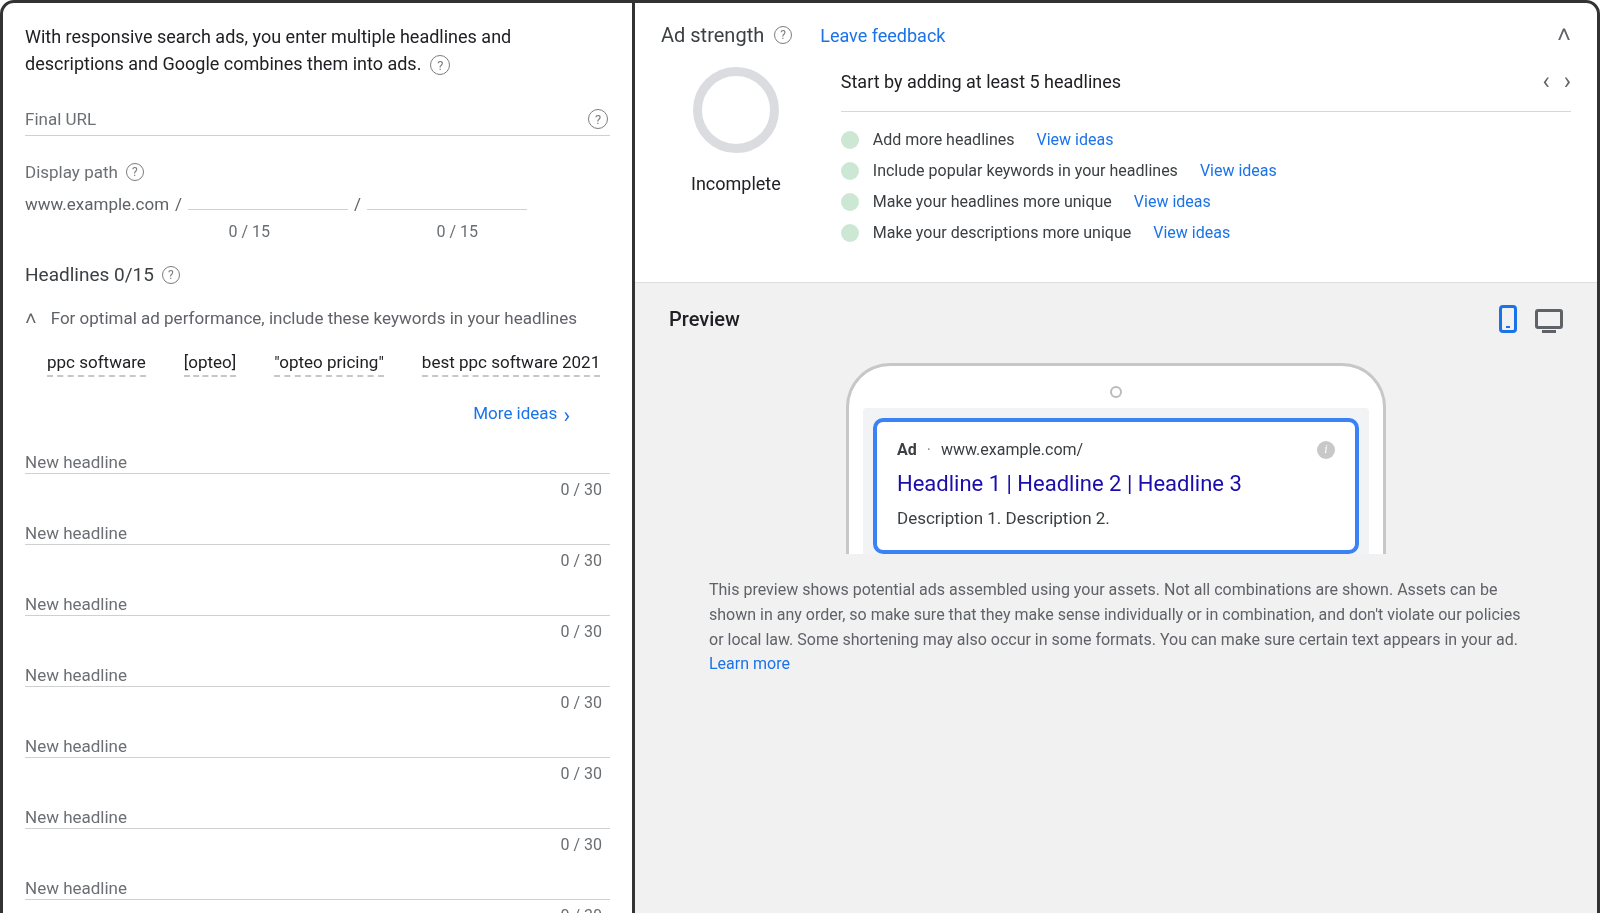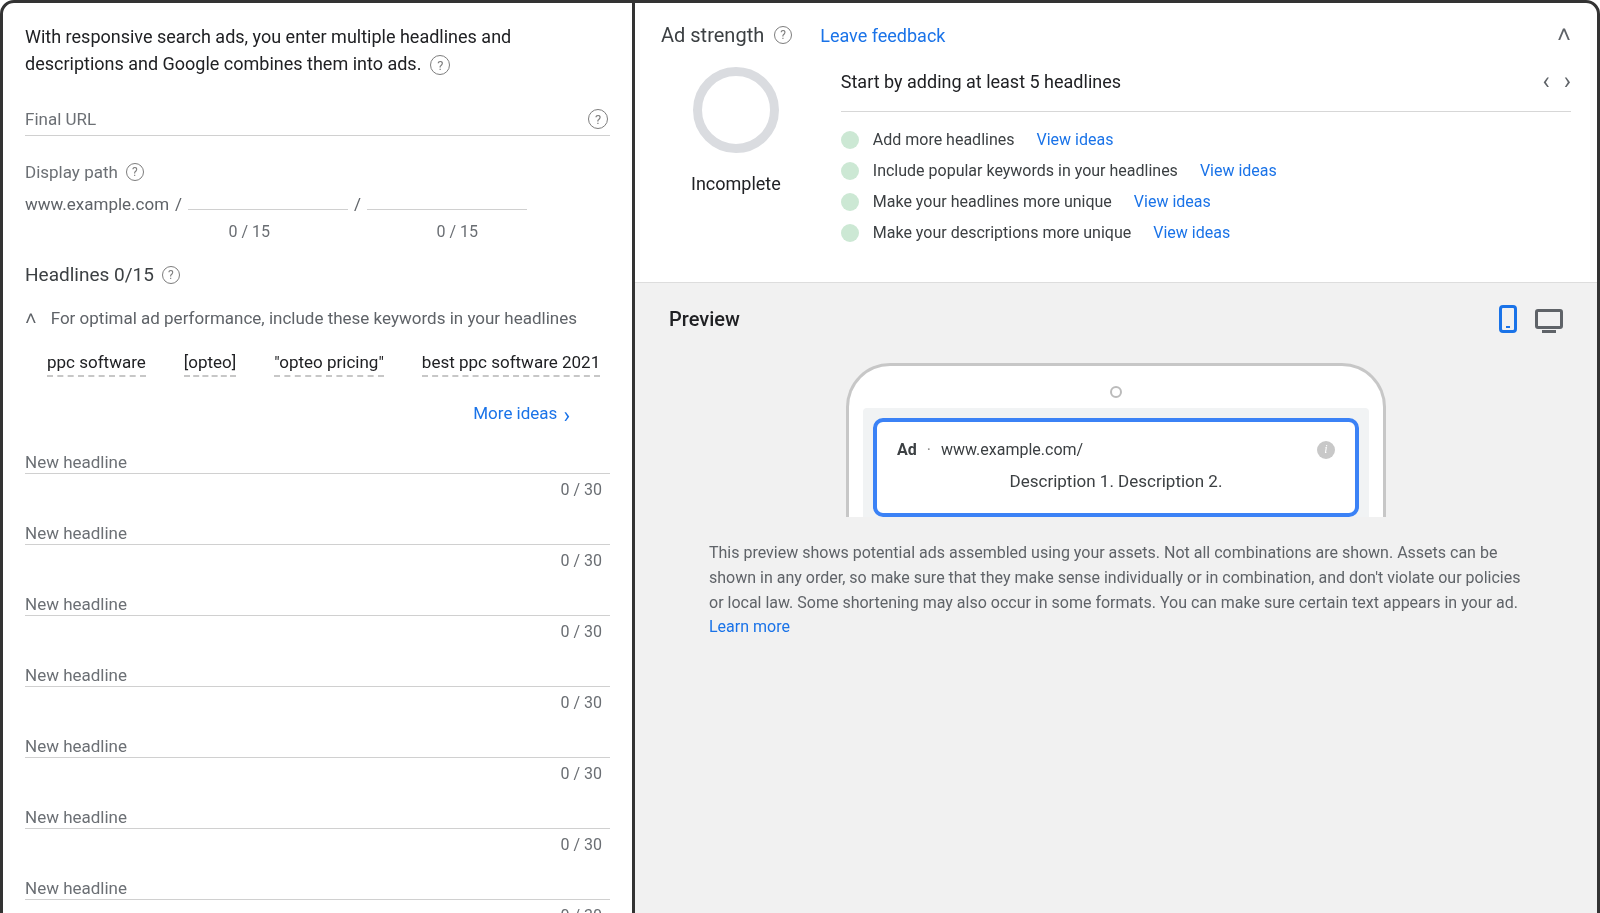--- a/index.html
+++ b/index.html
@@ -101,21 +101,21 @@
   .notch-circle { width:12px; height:12px; border:2px solid #bbb; border-radius:50%; }
   .phone-canvas { background:#f1f3f4; padding: 10px 10px 0 10px; border-top-left-radius:4px; border-top-right-radius:4px;}
   .ad-card {
     background:#fff; border:4px solid #3b82f6; border-radius:10px; padding: 18px 20px 22px 20px;
   }
   .ad-line1 { display:flex; align-items:center; gap:10px; color:#3c4043; font-size:16px; }
   .ad-line1 .ad-label { font-weight:700; }
   .ad-line1 .dot-sep { color:#888; }
   .info-badge { margin-left:auto; width:18px; height:18px; border-radius:50%; background:#c8c8c8; color:#fff; font-size:12px; display:flex; align-items:center; justify-content:center; font-style:italic; font-family: Georgia, serif;}
   .ad-headline { color:#1a0dab; font-size:22px; margin-top:12px;}
-  .ad-desc { color:#3c4043; font-size:17px; margin-top:12px;text-align:center;}
+  .ad-desc { color:#3c4043; font-size:17px; margin-top:12px;}
 
   .preview-caption { font-size:16px; color:#5f6368; line-height:1.55; margin-top: 24px; padding: 0 40px; }
   .preview-caption .learn-more { color:#1a73e8; cursor:pointer; }
 
 </style>
 </head>
 <body>
 
 <div class="wrap">
 
@@ -269,20 +269,21 @@
             <div class="notch-circle"></div>
           </div>
         <div class="phone-canvas">
           <div class="ad-card">
             <div class="ad-line1">
               <span class="ad-label">Ad</span>
               <span class="dot-sep">·</span>
               <span>www.example.com/</span>
               <span class="info-badge">i</span>
             </div>
+            <div class="ad-headline">Headline 1 | Headline 2 | Headline 3</div>
             <div class="ad-desc">Description 1. Description 2.</div>
           </div>
         </div>
       </div>
 
       <div class="preview-caption">
         <span>This preview shows potential ads assembled using your assets. Not all combinations are shown. Assets can be shown in any order, so make sure that they make sense individually or in combination, and don't violate our policies or local law. Some shortening may also occur in some formats. You can make sure certain text appears in your ad.</span>
         <span class="learn-more">Learn more</span>
       </div>
     </div>

